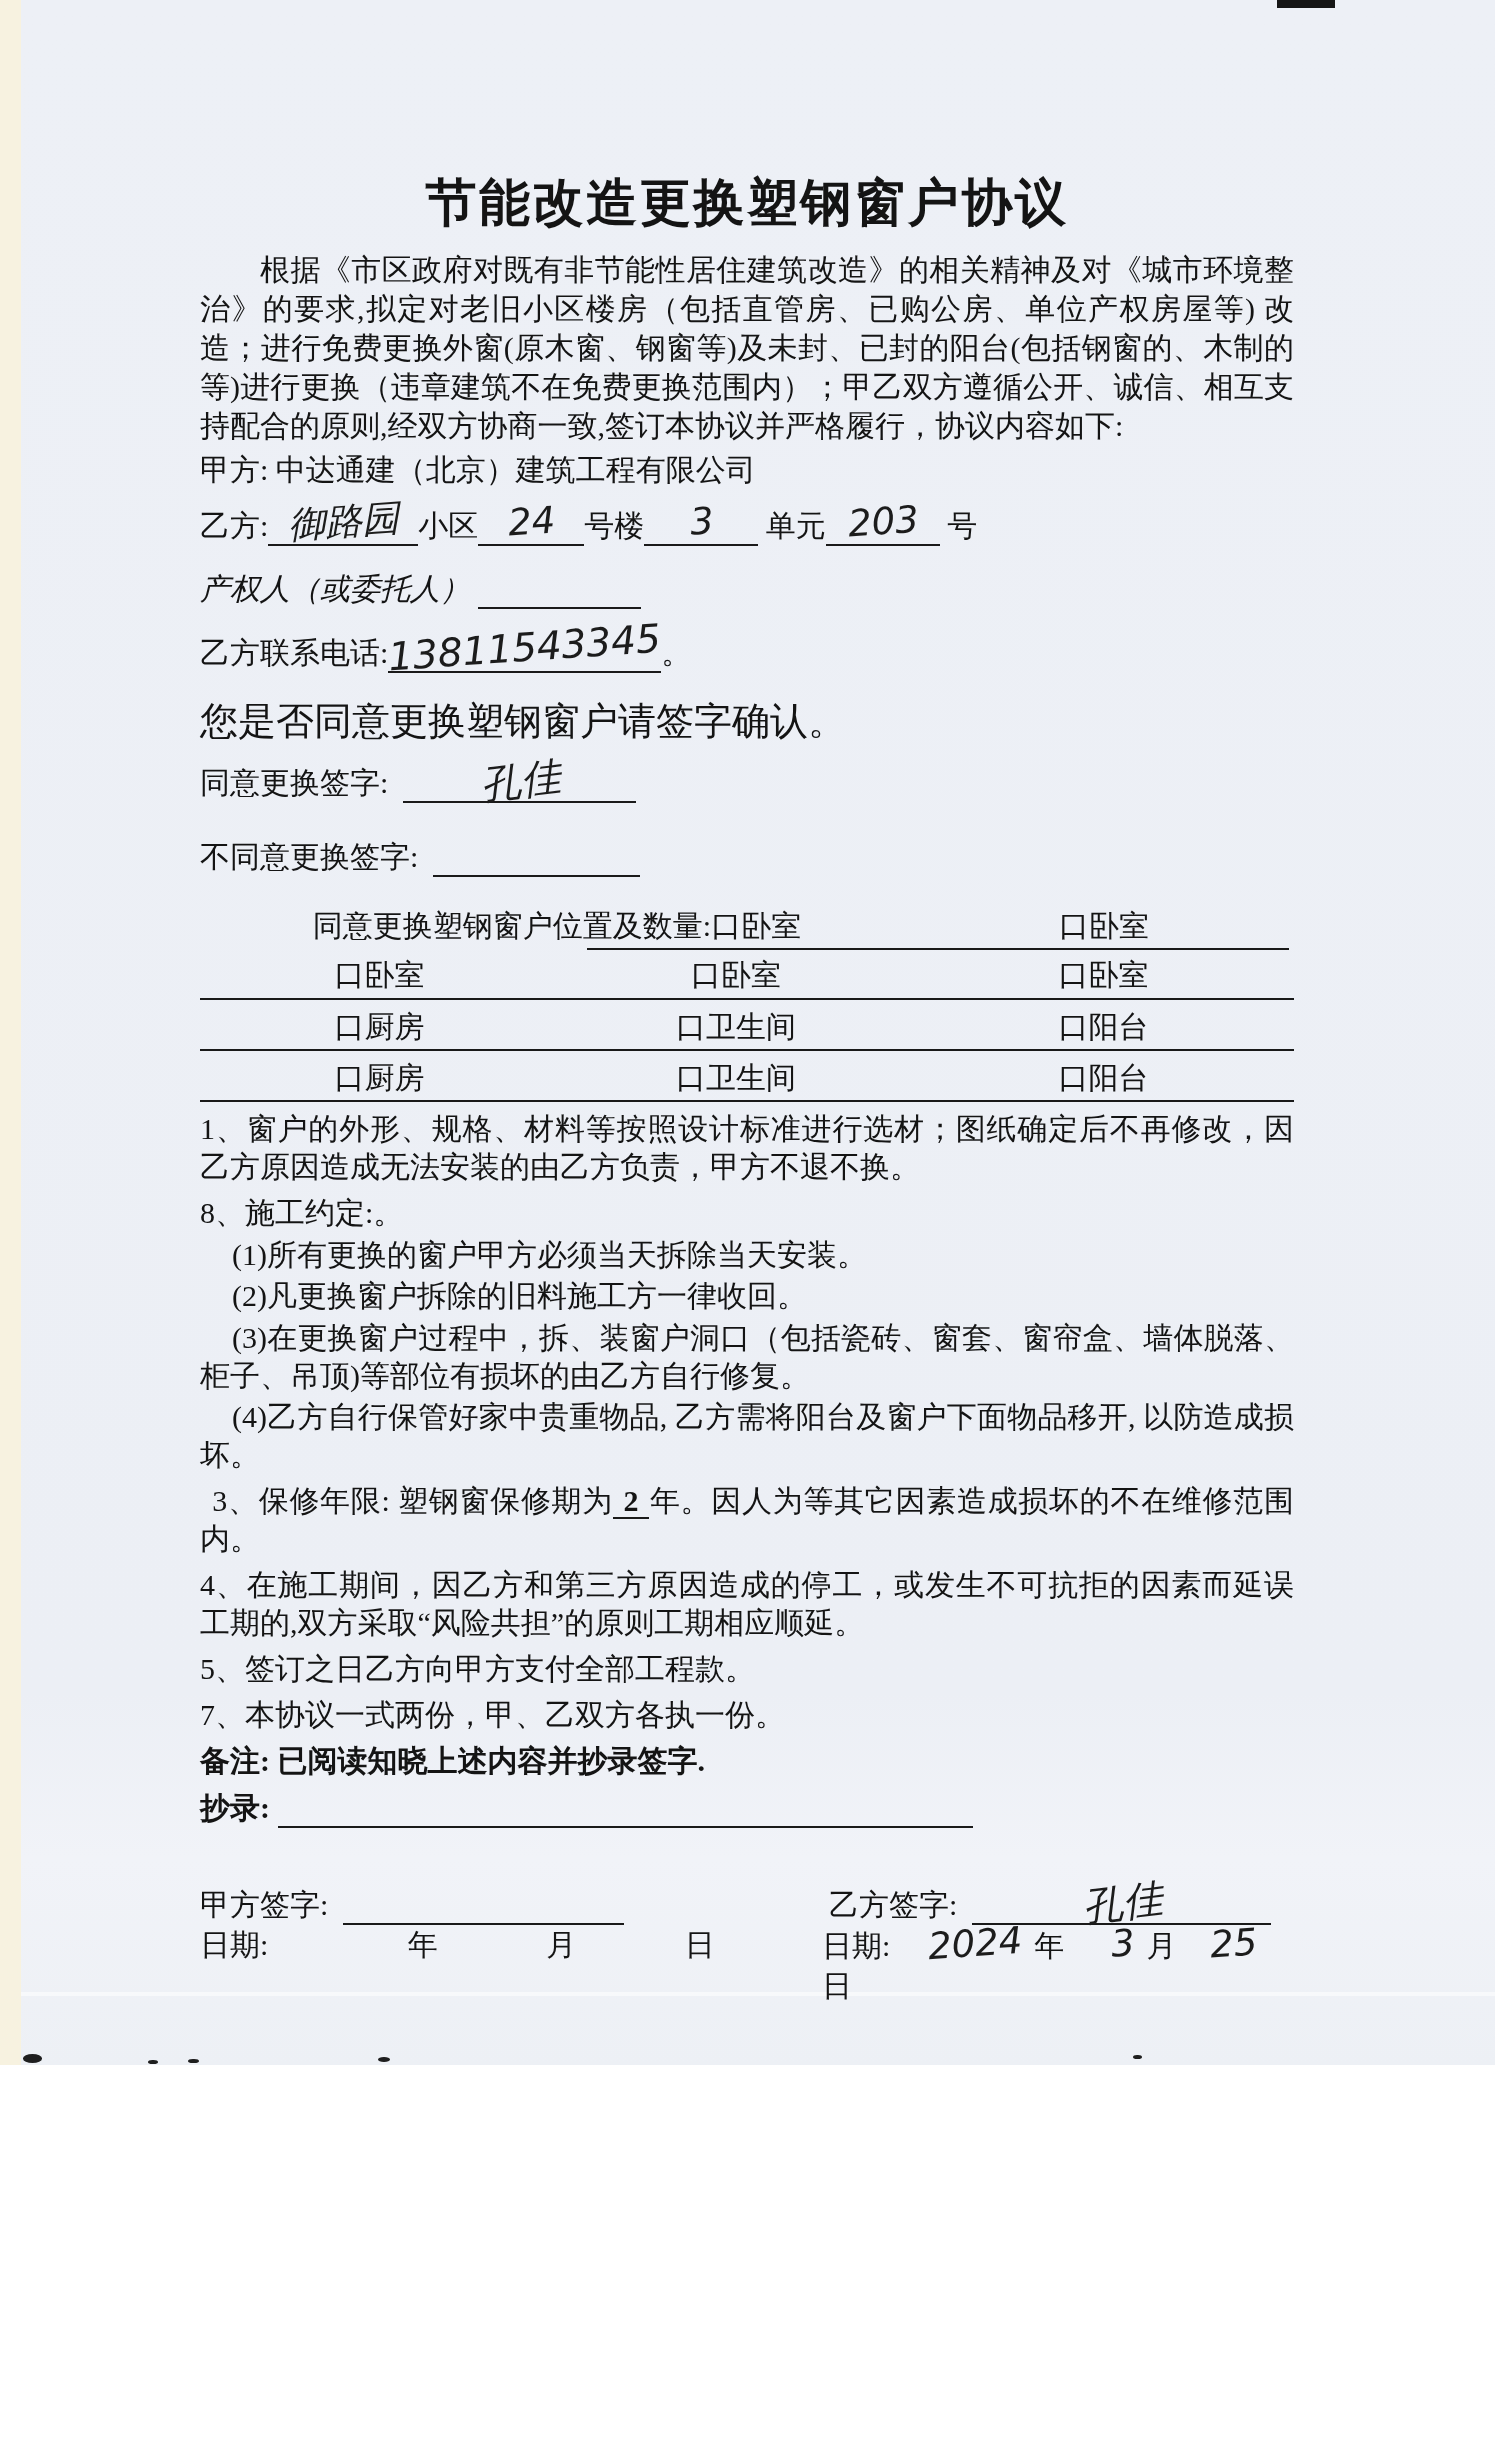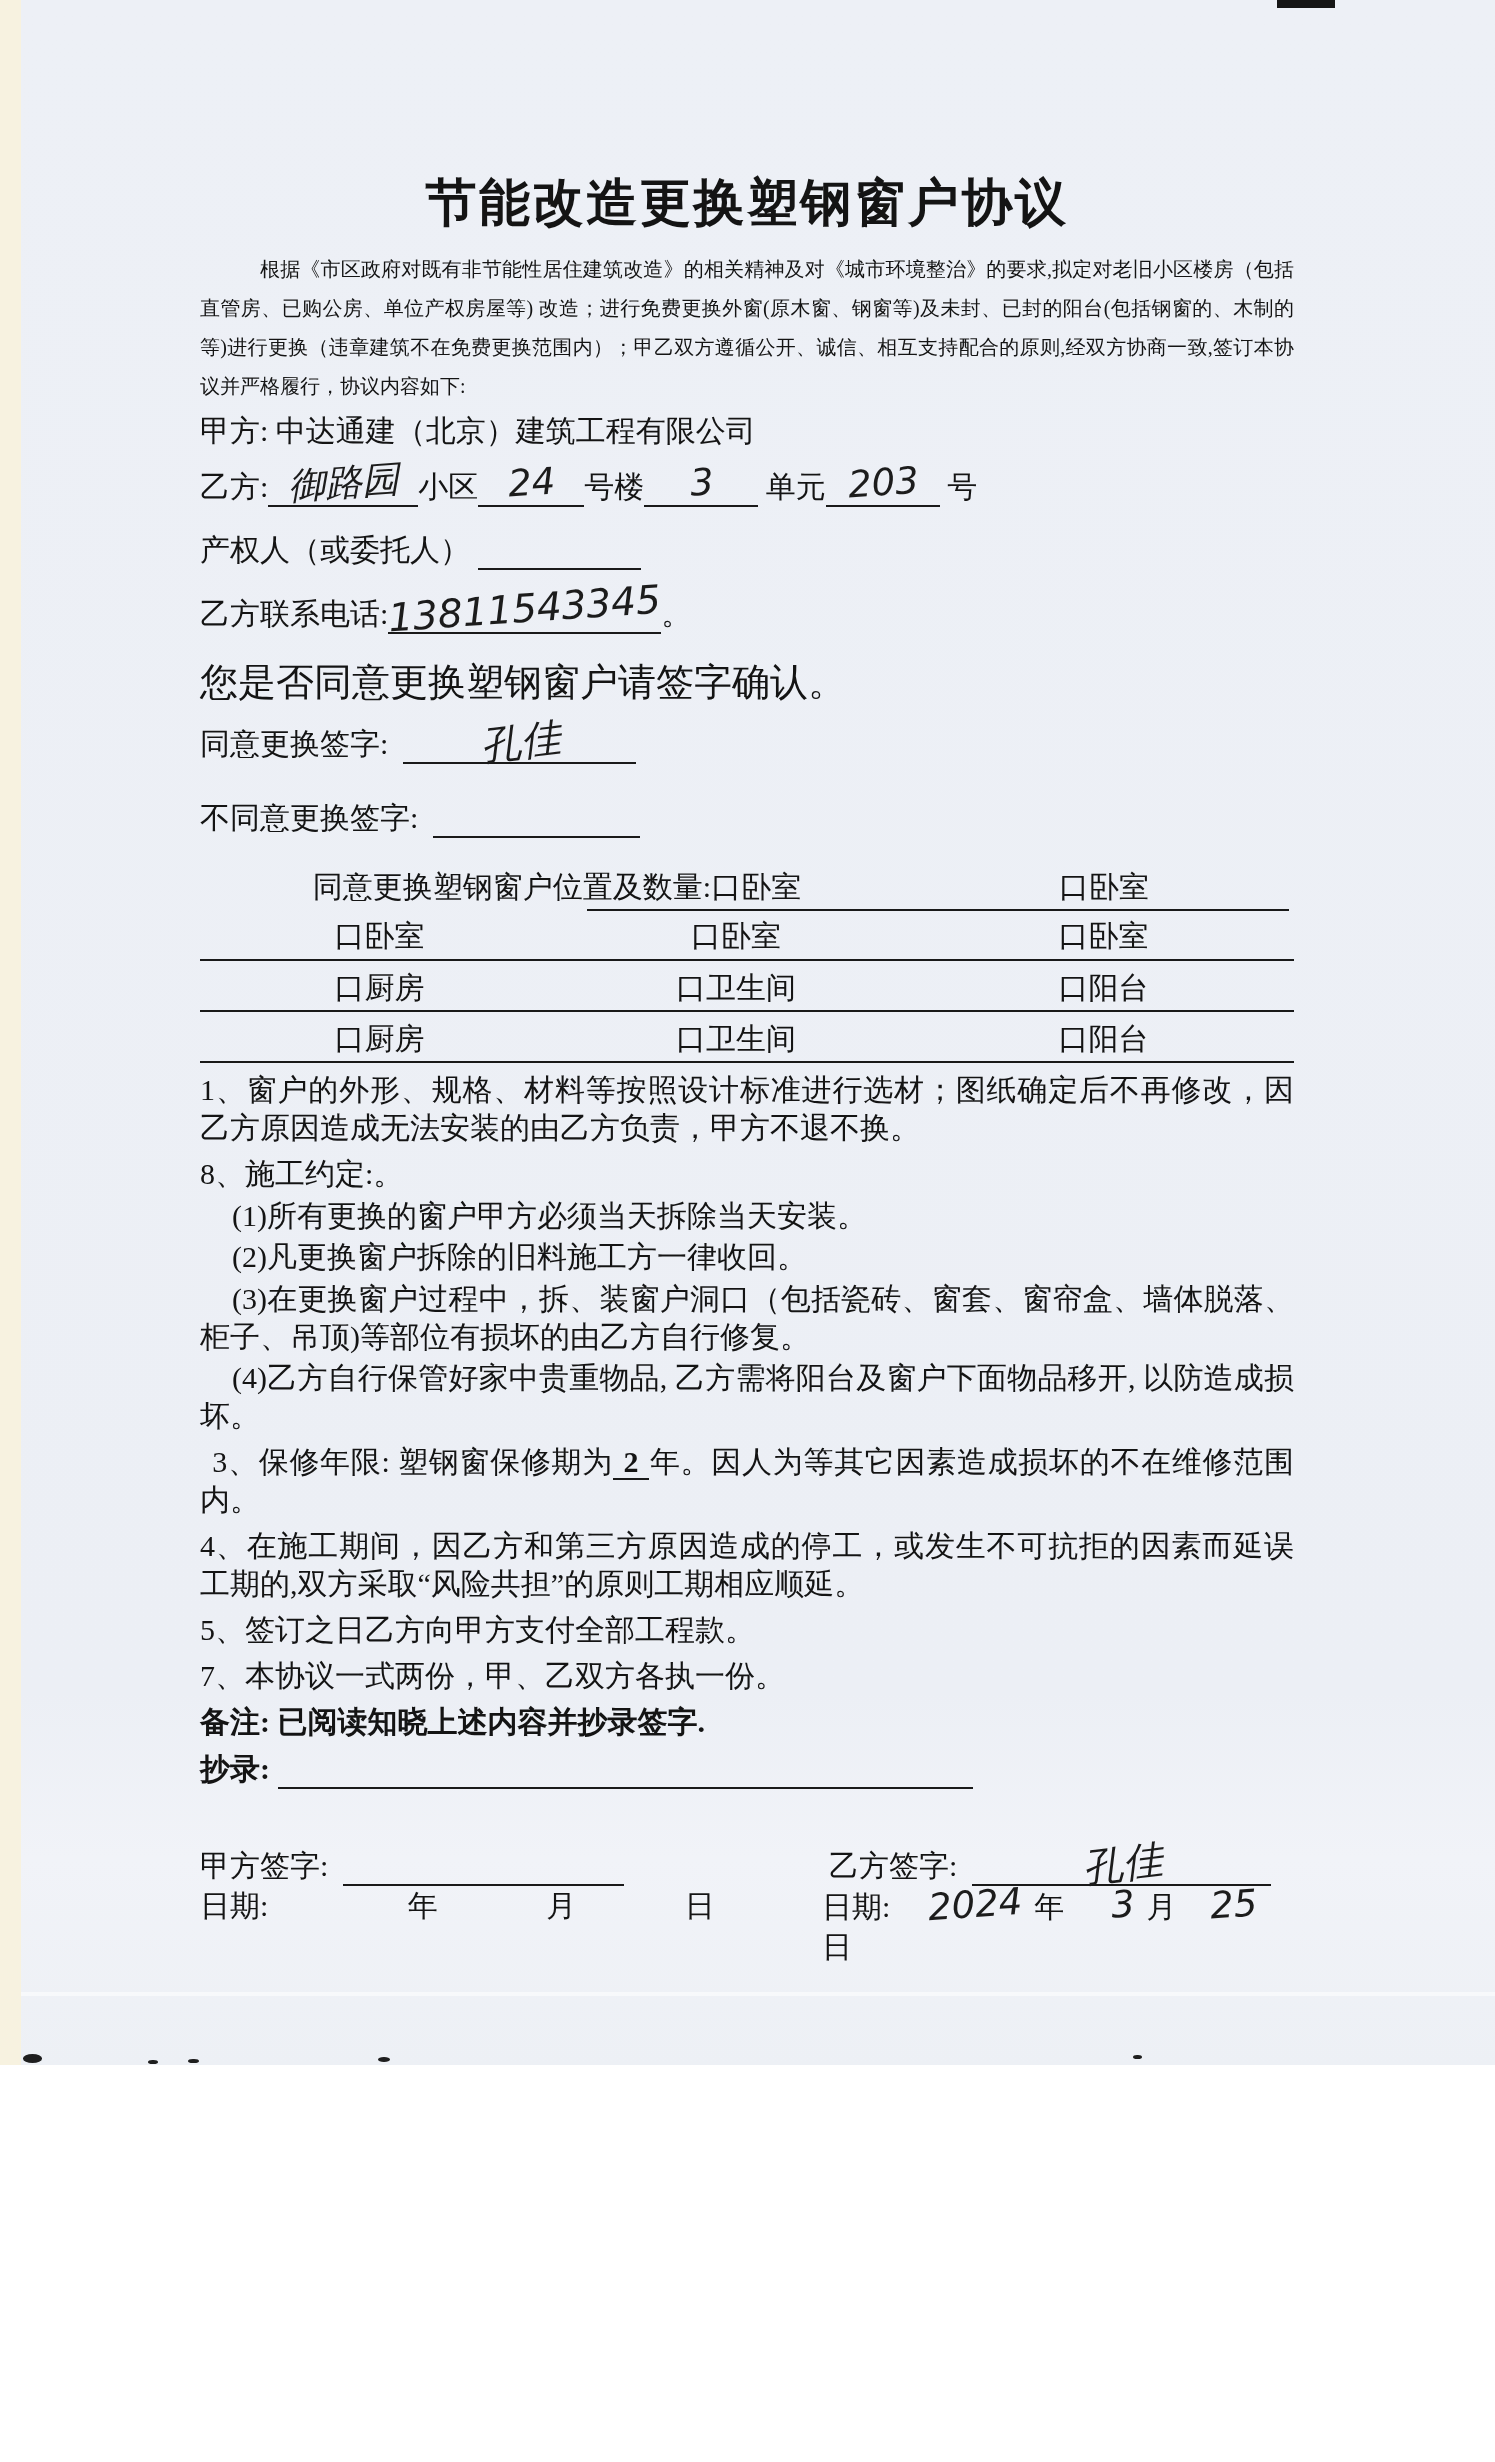--- a/index.html
+++ b/index.html
@@ -14,21 +14,21 @@
     position:absolute;left:21px;top:0;width:1474px;height:2065px;
     background:linear-gradient(180deg,#edf0f6 0%,#eceff5 82%,#f1f3f8 90%,#edf0f5 100%);
   }
   .paper-crease{position:absolute;left:21px;top:1992px;width:1474px;height:3.5px;background:rgba(255,255,255,.55);}
   .content{position:absolute;left:200px;top:0;width:1094px;}
   h1.doc-title{
     margin:169px 0 0;text-align:center;
     font-family:"Liberation Sans", sans-serif;
     font-size:51px;line-height:67px;font-weight:bold;letter-spacing:2.6px;
   }
-  .intro{margin:14px 0 0;font-size:20px;line-height:39px;text-align:justify;text-indent:60px;}
+  .intro{margin:14px 0 0;font-size:30px;line-height:39px;text-align:justify;text-indent:60px;}
   .line{font-size:38px;line-height:40px;}
   .row{display:flex;align-items:flex-end;font-size:30px;line-height:40px;}
   .blank{display:inline-block;border-bottom:2.6px solid #1a1a1a;text-align:center;vertical-align:baseline;}
   .hw{
     font-family:"DejaVu Sans", sans-serif;font-style:italic;color:#1c1c1c;
     display:inline-block;transform:rotate(-4deg);line-height:1;
   }
   .hw.big{font-size:37px;}
   .hw.sig{font-size:40px;transform:rotate(-7deg) translateY(3.5px);}
   .cb-section{margin-top:30px;text-align:center;}
@@ -69,21 +69,21 @@
 
   <div class="row" style="margin-top:5.3px;">
     <span>甲方:</span>&nbsp;
     <span>中达通建（北京）建筑工程有限公司</span>
   </div>
 
   <div class="row" style="margin-top:12.3px;">
     <span>乙方:</span><span class="blank" style="min-width:150px;"><span class="hw big">御路园</span></span><span>小区</span><span class="blank" style="min-width:106px;"><span class="hw big">24</span></span><span>号楼</span><span class="blank" style="min-width:114px;"><span class="hw big">3</span></span>&nbsp;<span>单元</span><span class="blank" style="min-width:114px;"><span class="hw big">203</span></span>&nbsp;<span>号</span>
   </div>
 
-  <div class="row" style="margin-top:21px;">
+  <div class="row" style="margin-top:21px;font-style:italic;">
     <span>产权人（或委托人）</span>&nbsp;
     <span class="blank" style="min-width:163px;"><span class="hw big"></span></span>
   </div>
 
   <div class="row" style="margin-top:19.3px;">
     <span>乙方联系电话:</span>
       <span class="blank" style="min-width:211px;"><span class="hw big" style="font-size:39px;">13811543345</span></span>
       <span>。</span>
   </div>
 

